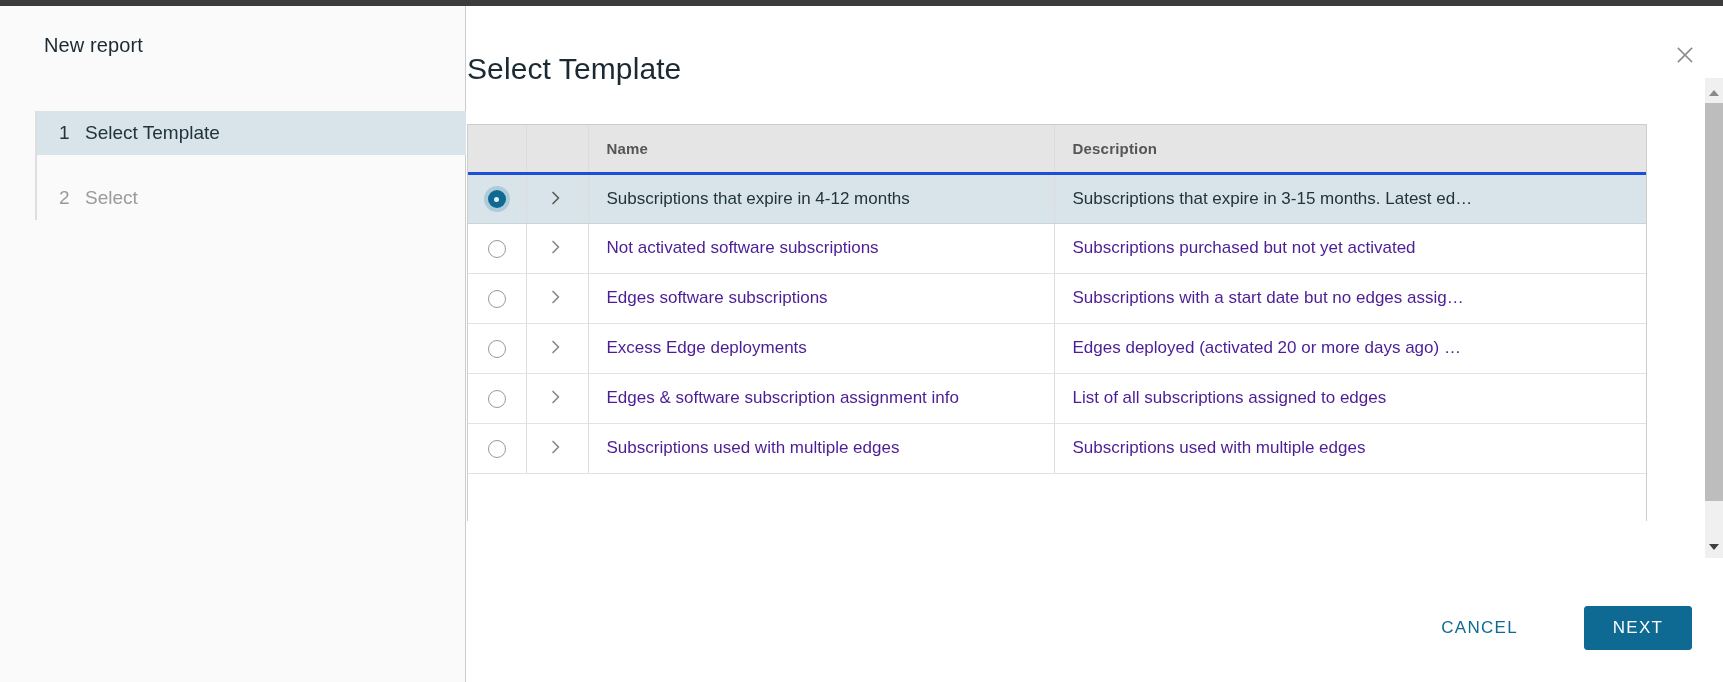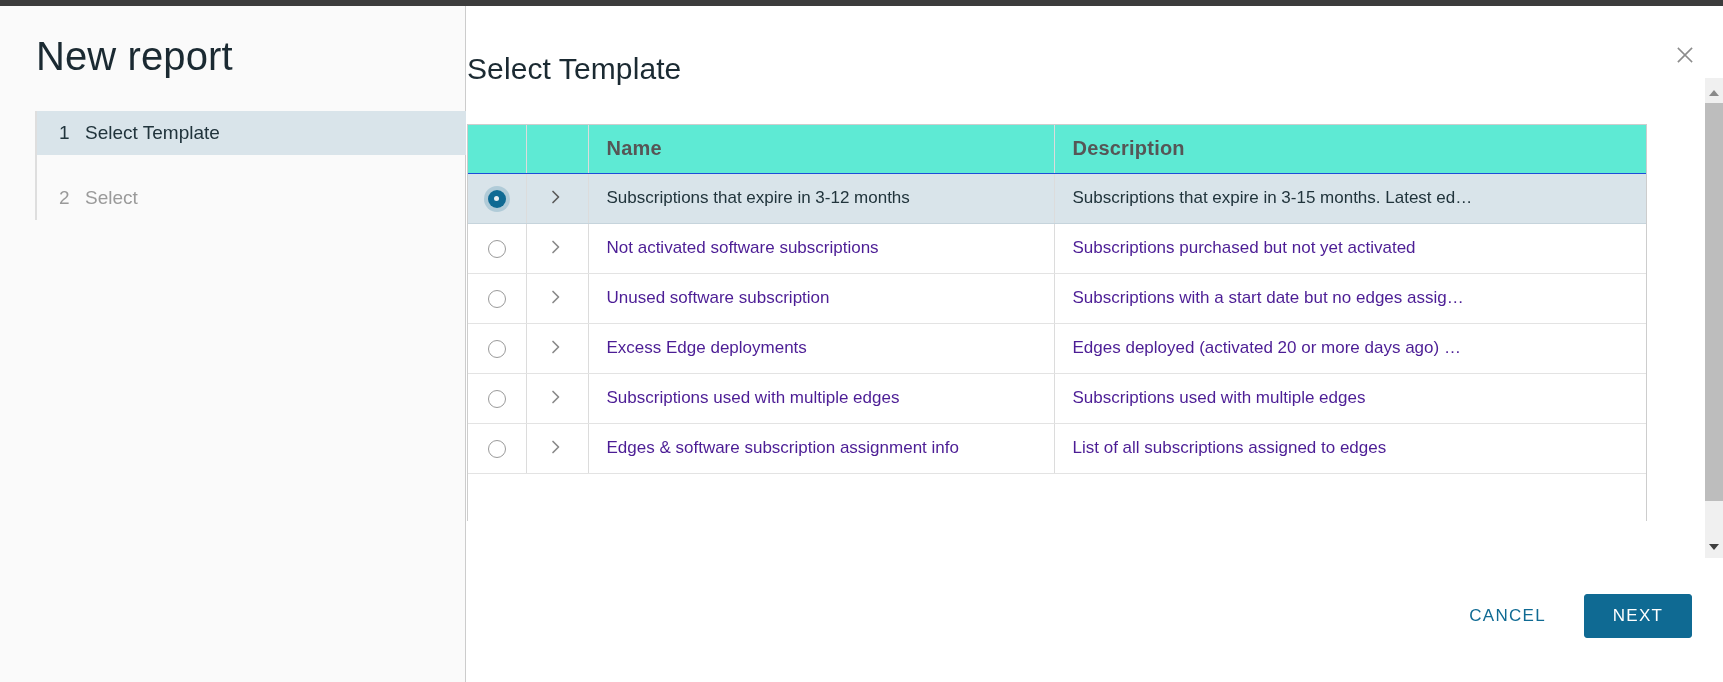--- a/index.html
+++ b/index.html
@@ -32,22 +32,22 @@
     position: absolute;
     top: 6px; left: 0;
     width: 466px;
     height: 676px;
     background: #fafafa;
     border-right: 1px solid #cccccc;
   }
 
   .wizard-title {
     position: absolute;
-    left: 36px; top: 28px;
-    font-size: 40px;
+    left: 44px; top: 28px;
+    font-size: 20px;
     font-weight: 400;
     color: #1b2a32;
     letter-spacing: 0.1px;
     white-space: nowrap;
   }
 
   .steps {
     position: absolute;
     left: 35px; top: 105px;
     width: 431px;
@@ -128,23 +128,23 @@
     table-layout: fixed;
   }
 
   table.tpl col.c-radio { width: 58px; }
   table.tpl col.c-exp   { width: 62px; }
   table.tpl col.c-name  { width: 466px; }
   table.tpl col.c-desc  { width: 594px; }
 
   table.tpl thead th {
     height: 48px;
-    background: #5eead4;
-    border-bottom: 1px solid #1d4ed8;
-    font-size: 20px;
+    background: #e5e5e5;
+    border-bottom: 3px solid #1d4ed8;
+    font-size: 15px;
     font-weight: 600;
     color: #565656;
     text-align: left;
     padding: 0 0 0 18px;
     vertical-align: middle;
     letter-spacing: 0.2px;
   }
   table.tpl thead th.sep { border-left: 1px solid #dcdcdc; }
   table.tpl thead th.firstcell { padding-left: 0; }
 
@@ -207,40 +207,40 @@
   }
   .chev svg { display: block; }
 
   
   .footer {
     position: absolute;
     left: 0; top: 588px;
     width: 1225px;
     height: 56px;
     display: flex;
-    align-items: flex-start;
+    align-items: flex-end;
     justify-content: flex-end;
     gap: 0;
   }
   .btn-cancel {
     height: 44px;
     padding: 0 22px;
     background: transparent;
     border: none;
     color: #0f6a93;
     font-family: "Liberation Sans", sans-serif;
     font-size: 17px;
     font-weight: 400;
     letter-spacing: 1.3px;
     cursor: pointer;
   }
   .btn-next {
     height: 44px;
     min-width: 108px;
-    margin-left: 16px;
+    margin-left: 44px;
     background: #0f6a93;
     border: 1px solid #0f6a93;
     border-radius: 3px;
     color: #ffffff;
     font-family: "Liberation Sans", sans-serif;
     font-size: 17px;
     font-weight: 400;
     letter-spacing: 1.3px;
     cursor: pointer;
   }
@@ -340,21 +340,21 @@
             <td class="cell-radio">
               <span class="radio on"></span>
             </td>
             <td class="cell-exp sep">
               <span class="chev">
                 <svg width="18" height="18" viewBox="0 0 18 18" aria-hidden="true">
                   <path d="M6 3.5 L11.5 9 L6 14.5" stroke="#5a5a5a" stroke-width="1.7" fill="none" stroke-linecap="round" stroke-linejoin="round"></path>
                 </svg>
               </span>
             </td>
-            <td class="sep">Subscriptions that expire in 3-12 months</td>
+            <td class="sep">Subscriptions that expire in 4-12 months</td>
             <td class="sep">Subscriptions that expire in 3-15 months. Latest ed…</td>
           </tr>
 
           <tr>
             <td class="cell-radio">
               <span class="radio"></span>
             </td>
             <td class="cell-exp sep">
               <span class="chev">
                 <svg width="18" height="18" viewBox="0 0 18 18" aria-hidden="true">
@@ -370,21 +370,21 @@
             <td class="cell-radio">
               <span class="radio"></span>
             </td>
             <td class="cell-exp sep">
               <span class="chev">
                 <svg width="18" height="18" viewBox="0 0 18 18" aria-hidden="true">
                   <path d="M6 3.5 L11.5 9 L6 14.5" stroke="#8a8a8a" stroke-width="1.7" fill="none" stroke-linecap="round" stroke-linejoin="round"></path>
                 </svg>
               </span>
             </td>
-            <td class="sep">Unused software subscription</td>
+            <td class="sep">Edges software subscriptions</td>
             <td class="sep">Subscriptions with a start date but no edges assig…</td>
           </tr>
 
           <tr>
             <td class="cell-radio">
               <span class="radio"></span>
             </td>
             <td class="cell-exp sep">
               <span class="chev">
                 <svg width="18" height="18" viewBox="0 0 18 18" aria-hidden="true">
@@ -401,37 +401,37 @@
             <td class="cell-radio">
               <span class="radio"></span>
             </td>
             <td class="cell-exp sep">
               <span class="chev">
                 <svg width="18" height="18" viewBox="0 0 18 18" aria-hidden="true">
                   <path d="M6 3.5 L11.5 9 L6 14.5" stroke="#8a8a8a" stroke-width="1.7" fill="none" stroke-linecap="round" stroke-linejoin="round"></path>
                 </svg>
               </span>
             </td>
+            <td class="sep">Edges &amp; software subscription assignment info</td>
+            <td class="sep">List of all subscriptions assigned to edges</td>
+          </tr>
+
+          <tr>
+            <td class="cell-radio">
+              <span class="radio"></span>
+            </td>
+            <td class="cell-exp sep">
+              <span class="chev">
+                <svg width="18" height="18" viewBox="0 0 18 18" aria-hidden="true">
+                  <path d="M6 3.5 L11.5 9 L6 14.5" stroke="#8a8a8a" stroke-width="1.7" fill="none" stroke-linecap="round" stroke-linejoin="round"></path>
+                </svg>
+              </span>
+            </td>
             <td class="sep">Subscriptions used with multiple edges</td>
             <td class="sep">Subscriptions used with multiple edges</td>
-          </tr>
-
-          <tr>
-            <td class="cell-radio">
-              <span class="radio"></span>
-            </td>
-            <td class="cell-exp sep">
-              <span class="chev">
-                <svg width="18" height="18" viewBox="0 0 18 18" aria-hidden="true">
-                  <path d="M6 3.5 L11.5 9 L6 14.5" stroke="#8a8a8a" stroke-width="1.7" fill="none" stroke-linecap="round" stroke-linejoin="round"></path>
-                </svg>
-              </span>
-            </td>
-            <td class="sep">Edges &amp; software subscription assignment info</td>
-            <td class="sep">List of all subscriptions assigned to edges</td>
           </tr>
 
         </tbody>
       </table>
     </div>
 
     <div class="footer">
       <button class="btn-cancel">CANCEL</button>
       <button class="btn-next">NEXT</button>
     </div>

